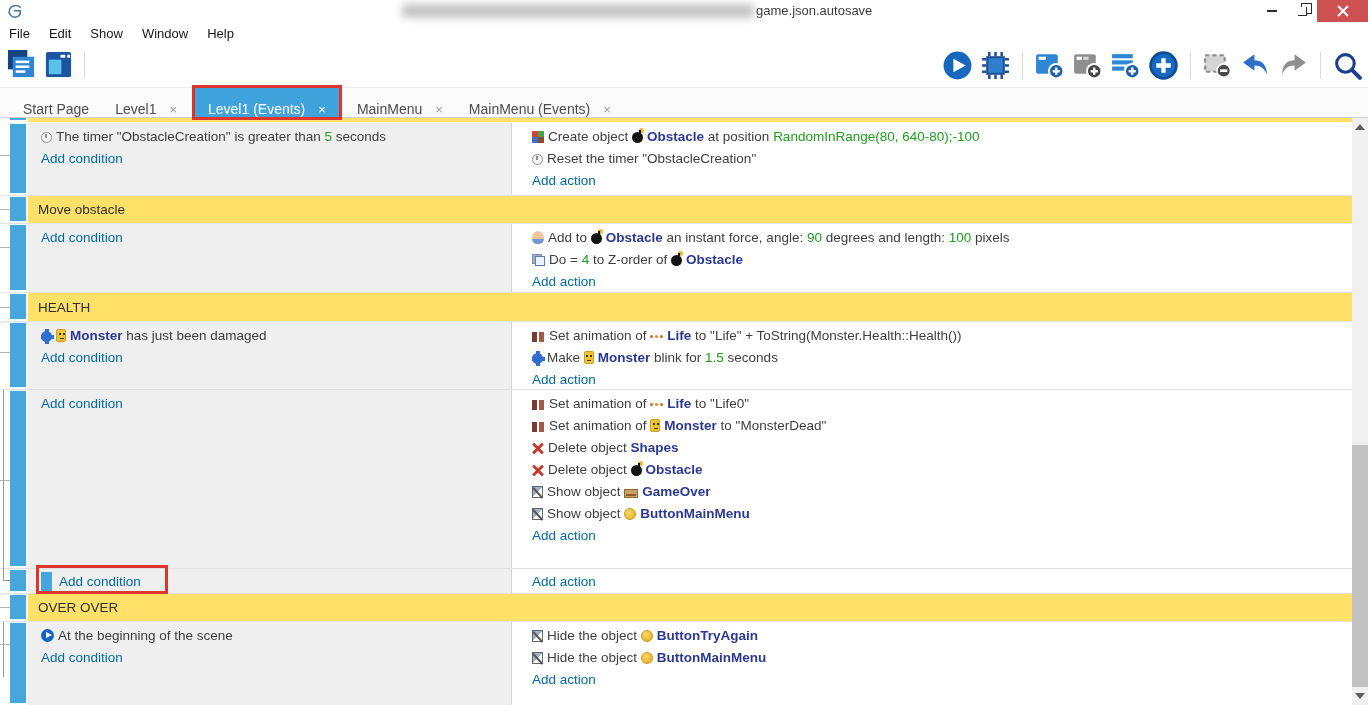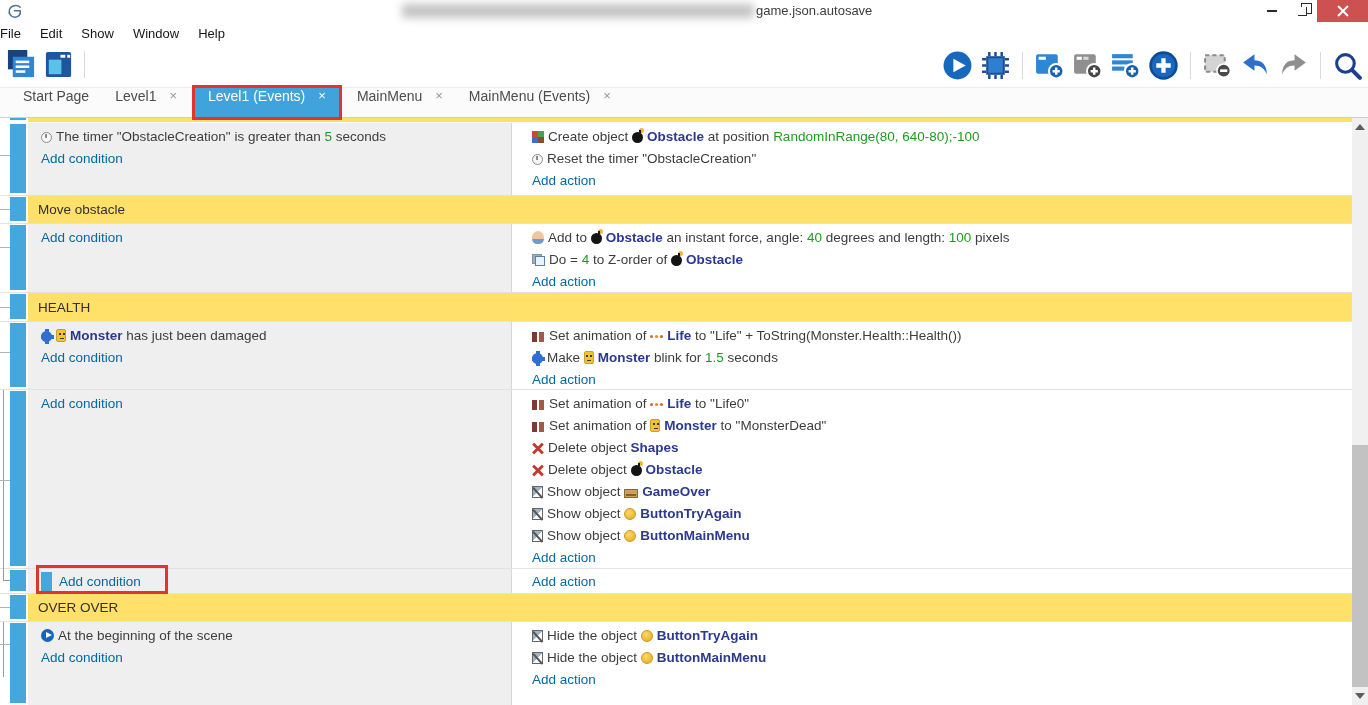--- a/index.html
+++ b/index.html
@@ -18,35 +18,35 @@
   .wc-restore i { display:block; position:relative; width:9px; height:9px; border:1.5px solid #2a2a2a; background:#fff; }
   .wc-restore i::before { content:""; position:absolute; top:-4.5px; left:2px; width:9px; height:9px; border:1.5px solid #2a2a2a; }
   .wc-restore i::after { content:""; position:absolute; inset:-0.5px; background:#fff; }
   .wc-restore i b { position:absolute; inset:0; border:0; background:transparent; outline:1.5px solid #2a2a2a; outline-offset:-1.5px; }
   .wc-close { width:51px; background:#cd5151; }
   .wc-close i { position:relative; width:12px; height:12px; display:block; }
   .wc-close i::before, .wc-close i::after { content:""; position:absolute; left:-1px; top:5px; width:14px; height:2px; background:#fff; }
   .wc-close i::before { transform:rotate(45deg); } .wc-close i::after { transform:rotate(-45deg); }
 
   
-  .menubar { height:22px; display:flex; align-items:center; gap:19px; 
+  .menubar { height:22px; display:flex; align-items:center; gap:19px; padding-left:9px;
     font-size:13px; color:#161616; background:#fff; }
   .menu-item { cursor:default; }
 
   
   .toolbar { position:relative; height:44px; background:#fff; border-bottom:1px solid #ededed; }
   .tb-left { position:absolute; left:6px; top:5px; display:flex; align-items:center; gap:6px; }
   .tb-right { position:absolute; right:5px; top:6px; display:flex; align-items:center; gap:7px; }
   .tbi { width:31px; height:31px; display:block; cursor:pointer; }
   .tb-sep { width:1px; height:27px; background:#dadada; margin:0 4px; }
 
   
   .tabbar { height:30px; background:#fbfbfb; border-bottom:1px solid #cfcfcf;
     display:flex; align-items:stretch; padding-left:10px; font-size:14px; color:#4c4c4c; }
-  .tab { display:flex; align-items:flex-start; padding:0 13px; cursor:pointer; white-space:nowrap; }
+  .tab { display:flex; align-items:flex-end; padding:0 13px; cursor:pointer; white-space:nowrap; }
   .tab .tclose { margin-left:13px; color:#979797; font-size:13px; }
   .tab.active { background:#41a3dc; color:#fff; position:relative; z-index:3;
     box-shadow:0 0 0 3px #de352d; margin:0 5px; }
   .tab.active .tclose { color:#fff; }
 
   
   .sheet { position:absolute; left:0; top:118px; width:1368px; height:587px; background:#fff; overflow:hidden; }
   .rows { position:absolute; left:0; top:0; right:16px; bottom:0; overflow:hidden; }
   .row { position:relative; display:flex; width:100%; border-bottom:1px solid #e2e2e2; }
   .gut { position:relative; width:28px; background:#fff; flex:none; }
@@ -283,21 +283,21 @@
 
     <div class="row" style="height:69px">
       <div class="gut">
         <span class="tick" style="top:23px"></span>
         <span class="bar"></span>
       </div>
       <div class="cond">
         <div class="ln ghost">Add condition</div>
       </div>
       <div class="acts">
-        <div class="ln"><span class="ic ic-force"></span><span class="t">Add to </span><span class="ic ic-bomb"></span><span class="o">Obstacle</span><span class="t"> an instant force, angle: </span><span class="g">40</span><span class="t"> degrees and length: </span><span class="g">100</span><span class="t"> pixels</span></div>
+        <div class="ln"><span class="ic ic-force"></span><span class="t">Add to </span><span class="ic ic-bomb"></span><span class="o">Obstacle</span><span class="t"> an instant force, angle: </span><span class="g">90</span><span class="t"> degrees and length: </span><span class="g">100</span><span class="t"> pixels</span></div>
         <div class="ln"><span class="ic ic-zorder"></span><span class="t">Do </span><span class="t">= </span><span class="g">4</span><span class="t"> to Z-order of </span><span class="ic ic-bomb"></span><span class="o">Obstacle</span></div>
         <div class="ln ghost">Add action</div>
       </div>
     </div>
 
     <div class="row" style="height:29px">
       <div class="gut">
           <span class="tick" style="top:14px"></span>
           <span class="bar"></span>
         </div>
@@ -328,21 +328,20 @@
       </div>
       <div class="cond">
         <div class="ln ghost">Add condition</div>
       </div>
       <div class="acts">
         <div class="ln"><span class="ic ic-anim"></span><span class="t">Set animation of </span><span class="ic ic-life"></span><span class="o">Life</span><span class="t"> to "Life0"</span></div>
         <div class="ln"><span class="ic ic-anim"></span><span class="t">Set animation of </span><span class="ic ic-monster"></span><span class="o">Monster</span><span class="t"> to "MonsterDead"</span></div>
         <div class="ln"><span class="ic ic-delx"></span><span class="t">Delete object </span><span class="o">Shapes</span></div>
         <div class="ln"><span class="ic ic-delx"></span><span class="t">Delete object </span><span class="ic ic-bomb"></span><span class="o">Obstacle</span></div>
         <div class="ln"><span class="ic ic-show"></span><span class="t">Show object </span><span class="ic ic-gameover"></span><span class="o">GameOver</span></div>
-        <div class="ln"><span class="ic ic-show"></span><span class="t">Show object </span><span class="ic ic-btn"></span><span class="o">ButtonTryAgain</span></div>
         <div class="ln"><span class="ic ic-show"></span><span class="t">Show object </span><span class="ic ic-btn"></span><span class="o">ButtonMainMenu</span></div>
         <div class="ln ghost">Add action</div>
       </div>
     </div>
 
     <div class="row" style="height:25px">
       <div class="gut">
         <span class="corner"></span>
         <span class="bar"></span>
       </div>

